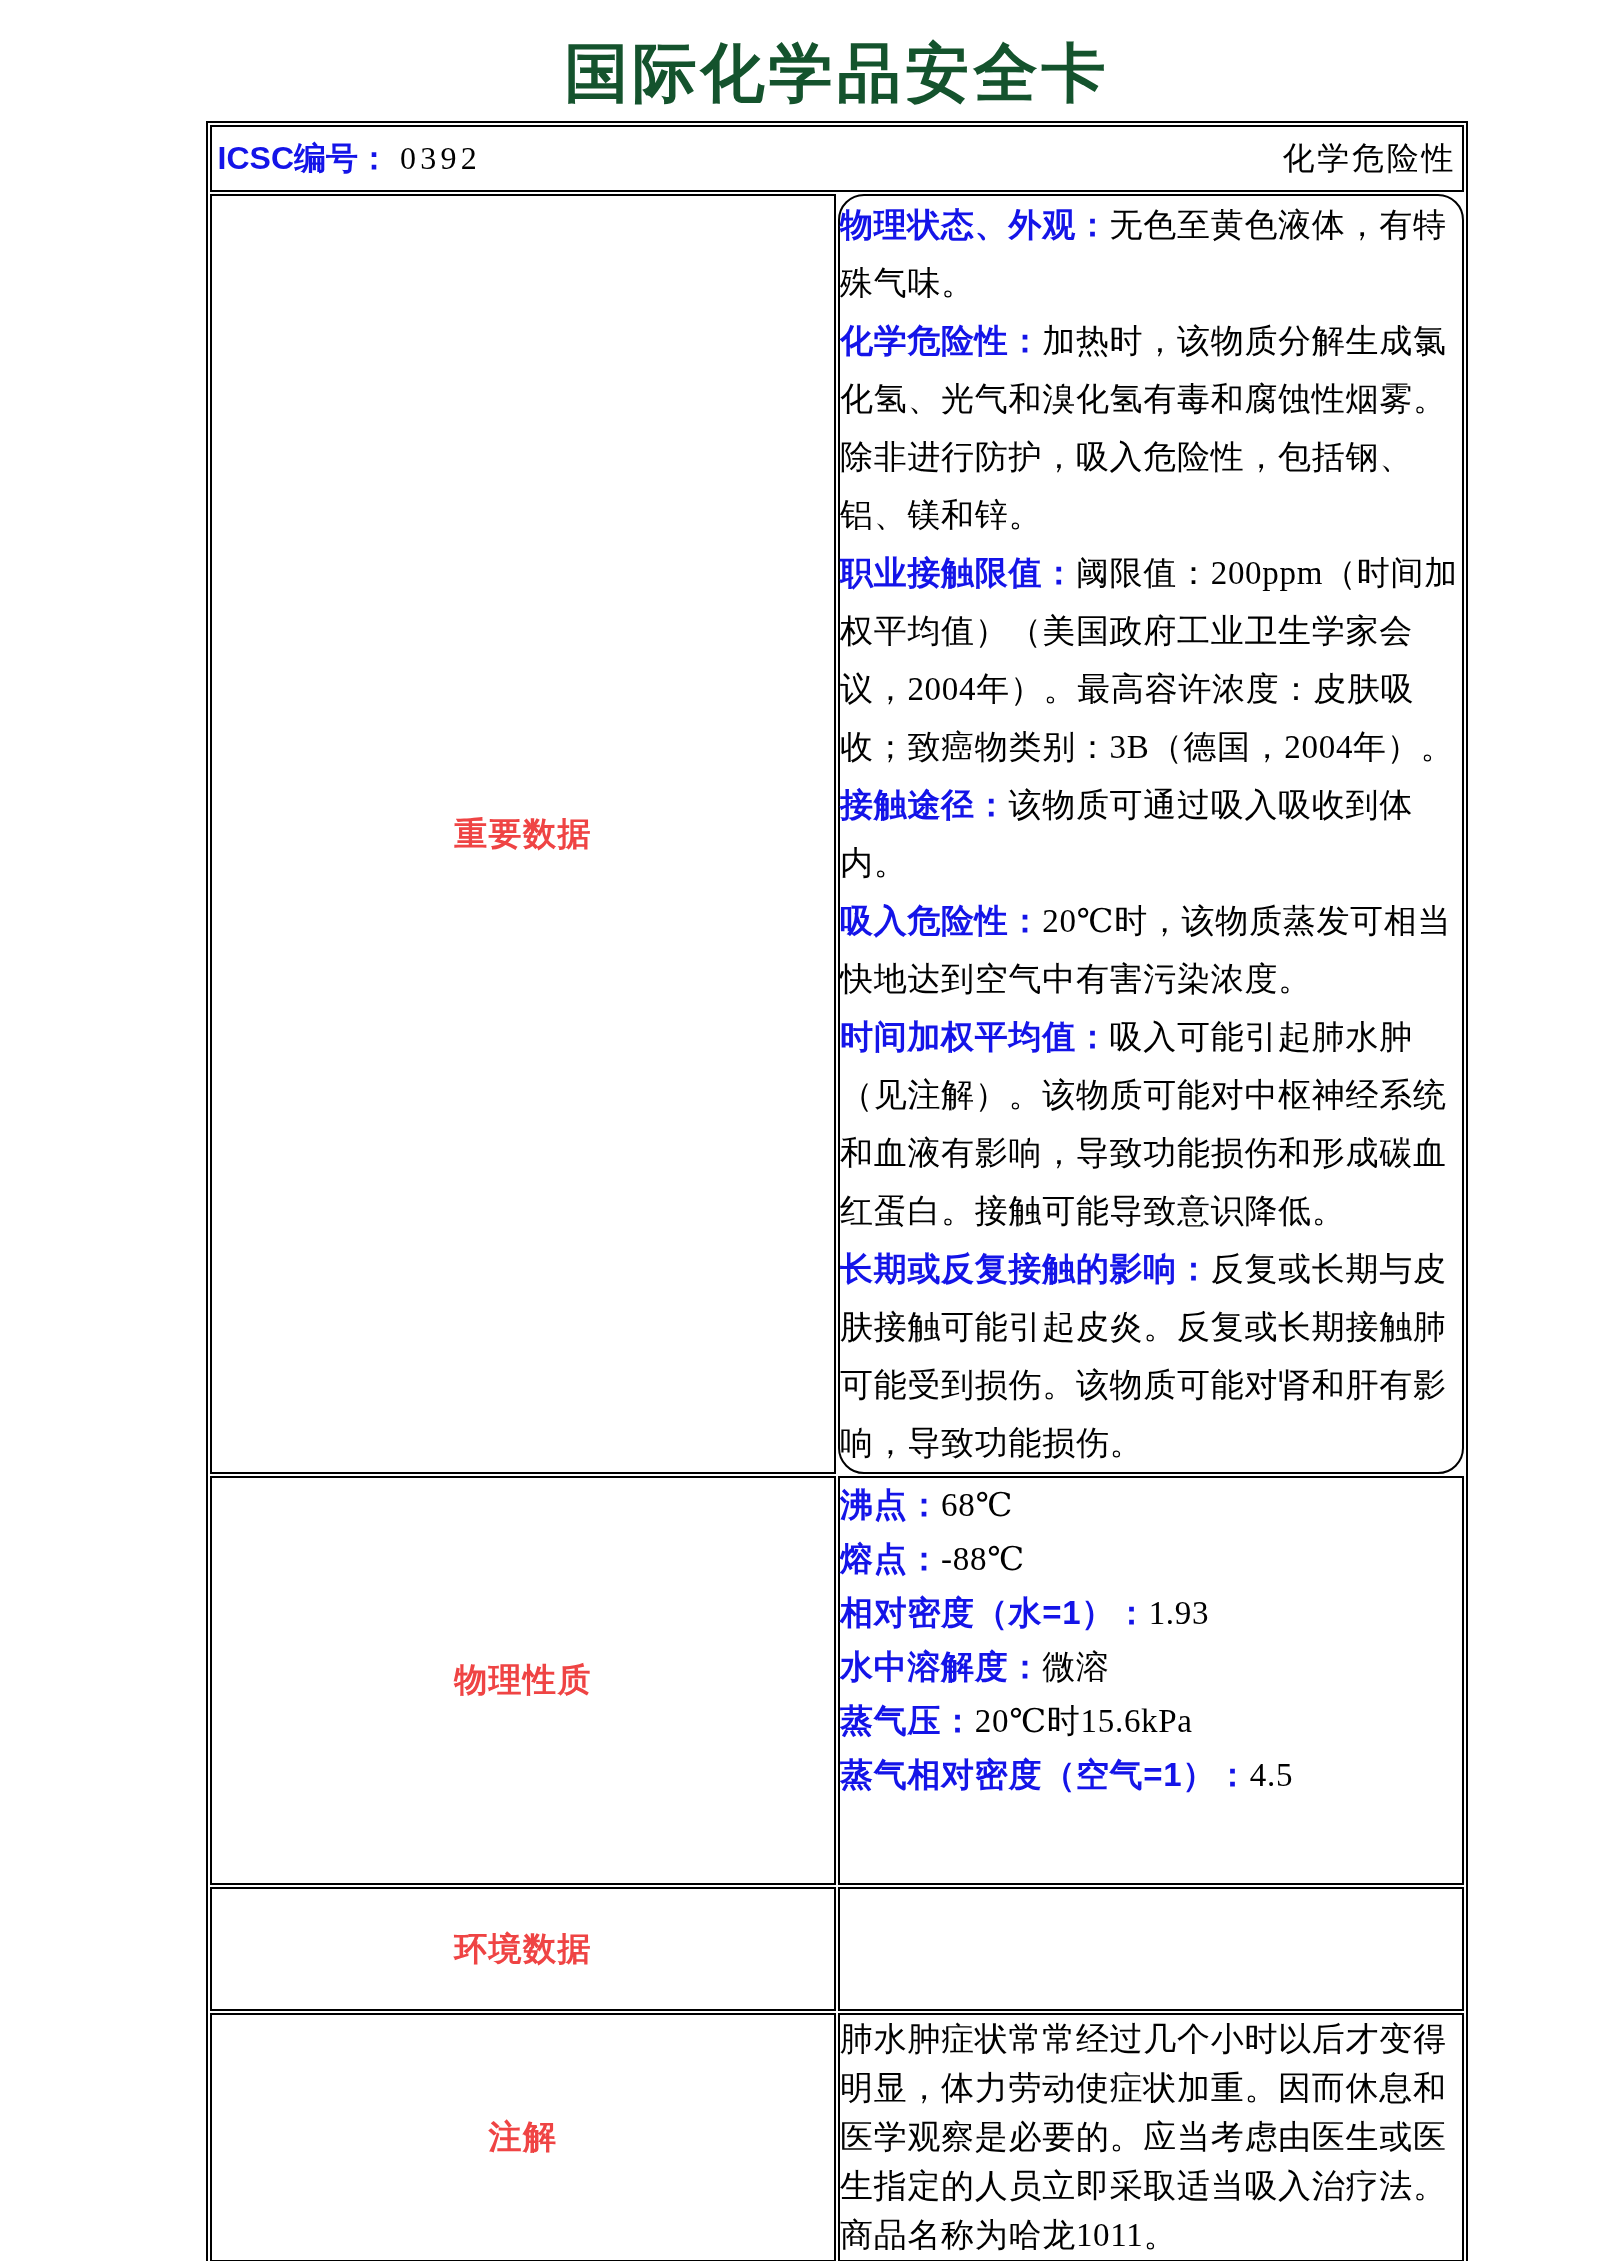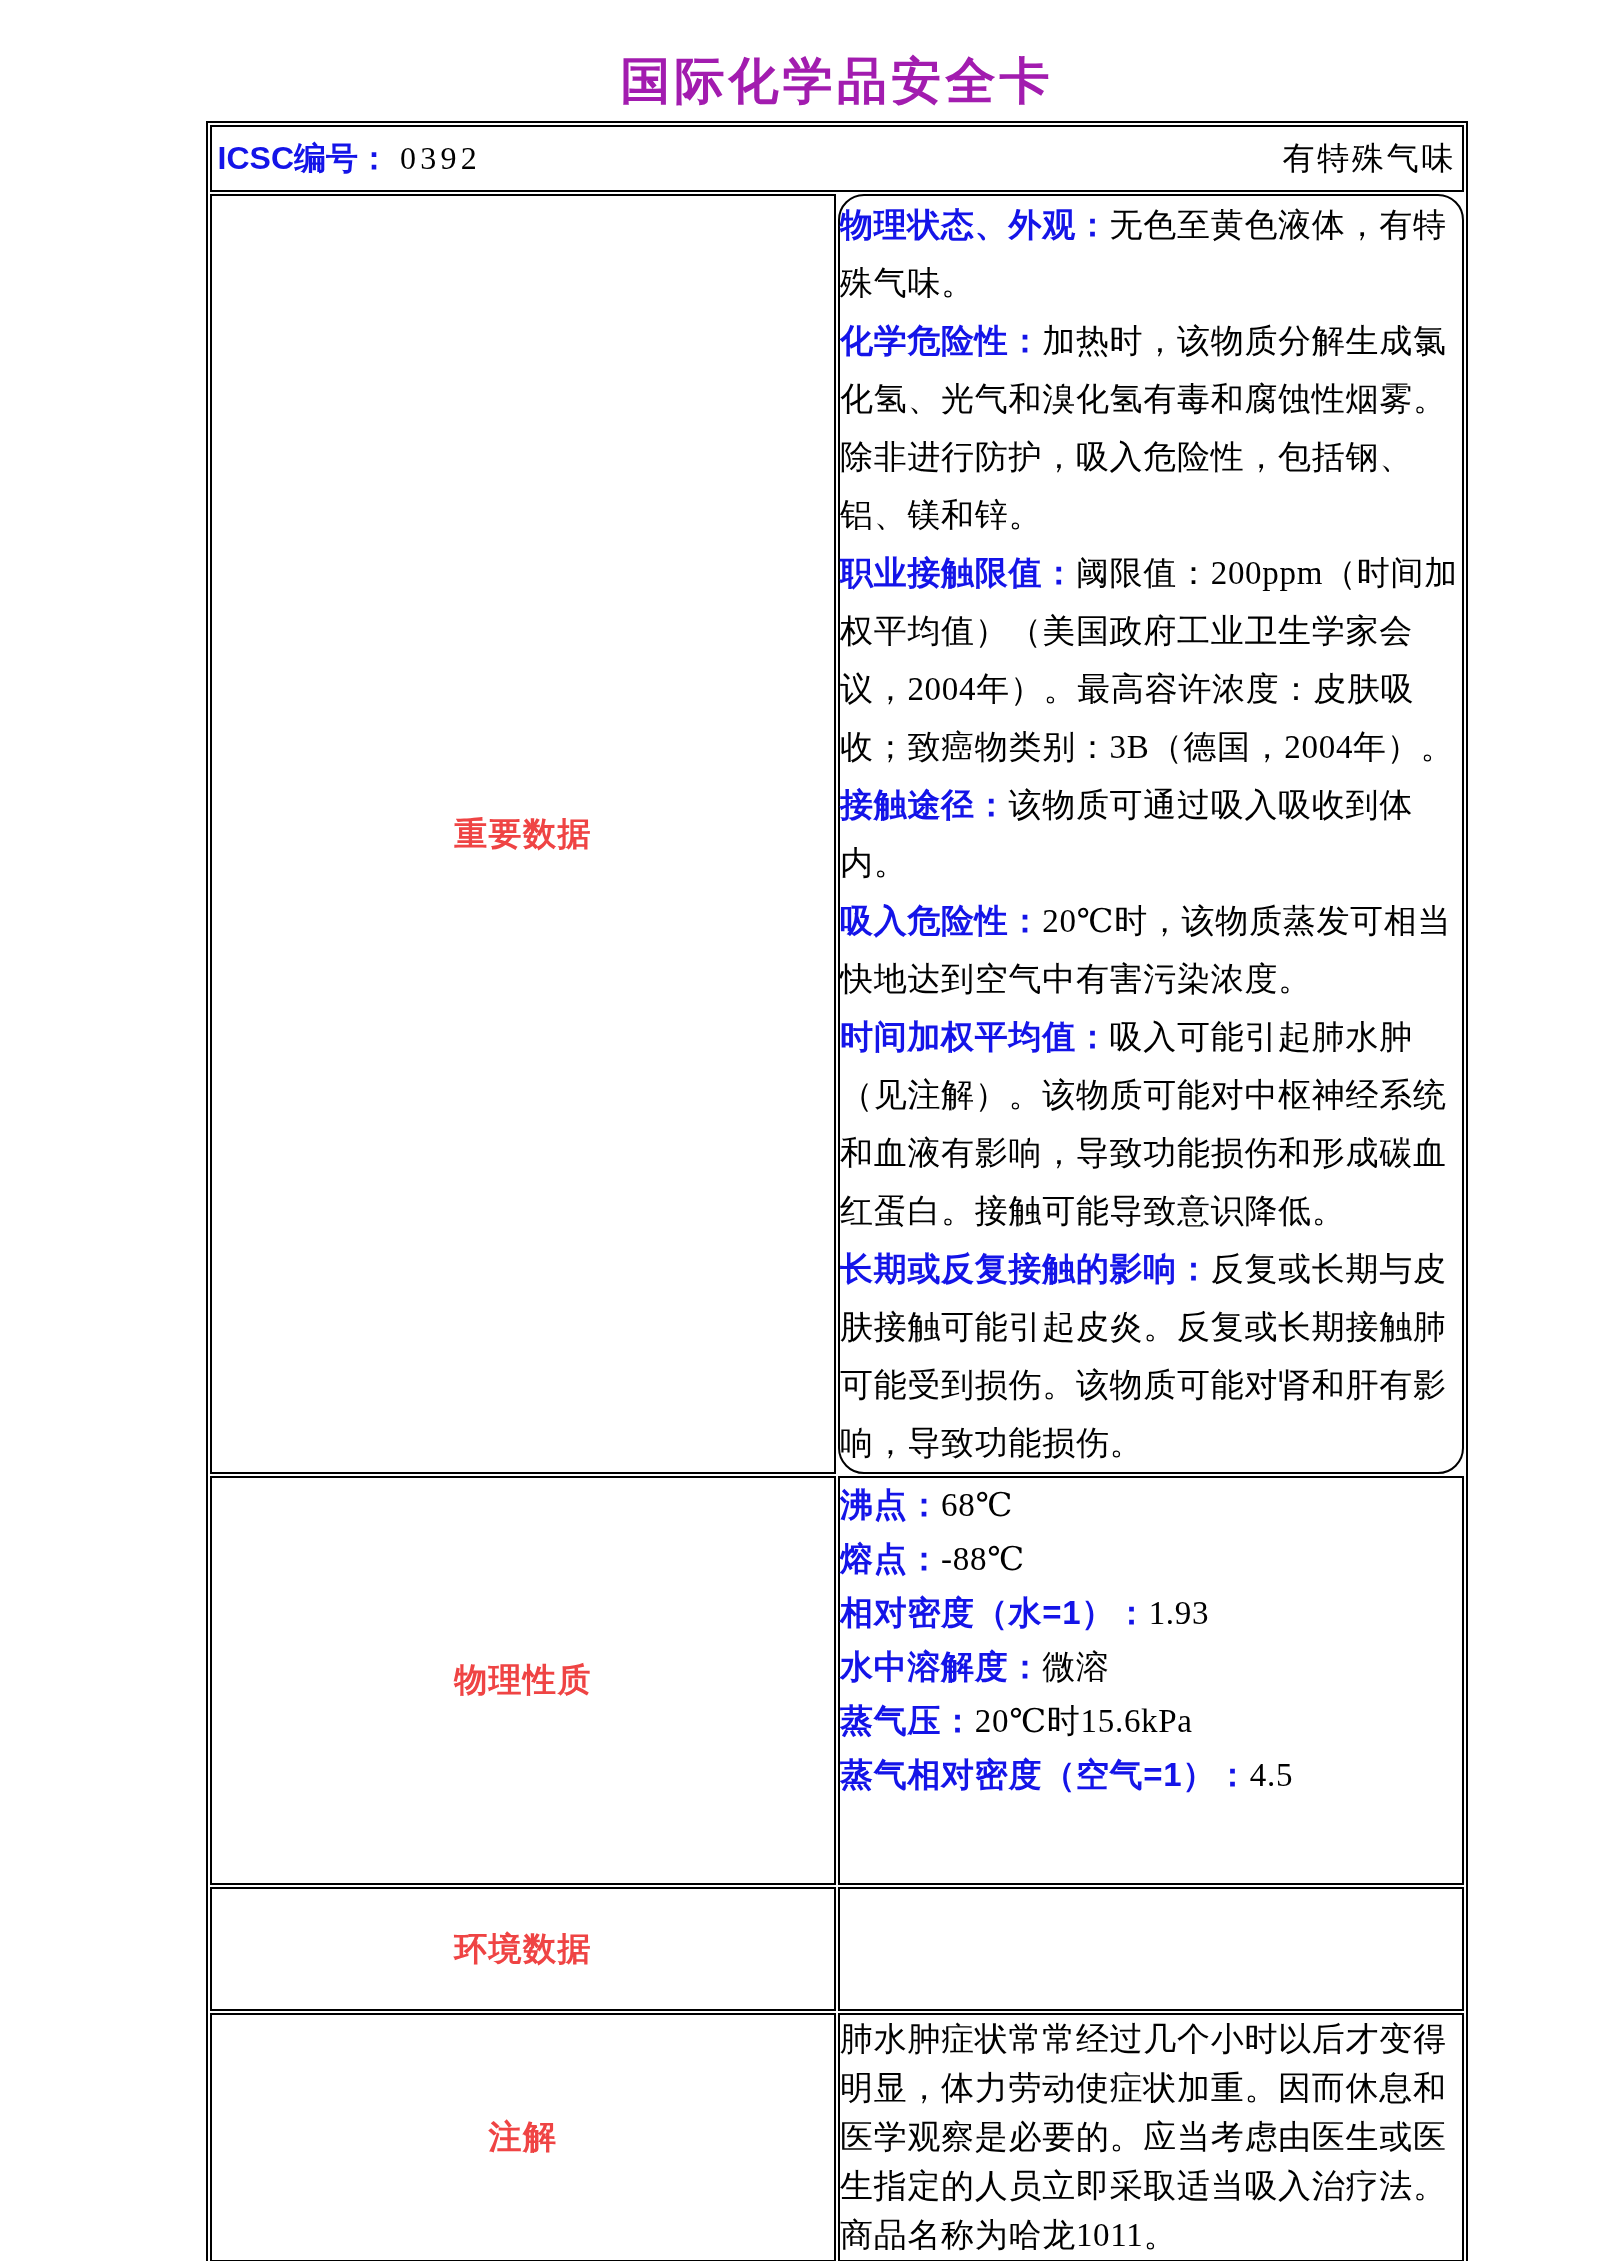--- a/index.html
+++ b/index.html
@@ -2,23 +2,23 @@
 <html style="font-size:11.3px"><head>
 <meta charset="utf-8">
 <style>
   html,body { margin:0; padding:0; background:#ffffff; }
   .page {
     position:relative; width:1620px; height:2261px; background:#ffffff;
     font-family:"Liberation Serif","DejaVu Serif",serif; color:#000;
     overflow:hidden;
   }
   .page-title {
-    position:absolute; top:42px; left:206px; width:1262px;
-    text-align:center; font-size:50px; line-height:77px; font-weight:bold;
-    color:#a21caf; letter-spacing:4.2px;
+    position:absolute; top:34px; left:206px; width:1262px;
+    text-align:center; font-size:64px; line-height:77px; font-weight:bold;
+    color:#14532d; letter-spacing:4.2px;
     font-family:"DejaVu Serif","Liberation Serif",serif;
   }
   table.card {
     position:absolute; top:121px; left:206px; width:1262px;
     border-collapse:separate; border-spacing:2.1px;
     border:2.1px solid #000; background:#fff; table-layout:fixed;
   }
   table.card td { border:2.1px solid #000; padding:0; vertical-align:middle; }
   td.lbl-col {
     width:168px; text-align:center;
@@ -53,21 +53,21 @@
   <table class="card">
 
     <tbody>
         <tr class="r-icsc">
       <td colspan="2">
         <div class="icsc-bar">
           <div class="icsc-left">
             <span class="f-label">ICSC编号：</span>
             <span class="icsc-num">0392</span>
           </div>
-          <span class="chem-name">有特殊气味</span>
+          <span class="chem-name">化学危险性</span>
         </div>
       </td>
     </tr>
 
     <tr class="r-important">
       <td class="lbl-col">重要数据</td>
       <td class="content-col">
         <p class="field"><span class="f-label">物理状态、外观：</span><span>无色至黄色液体，有特殊气味。</span></p>
         <p class="field"><span class="f-label">化学危险性：</span><span>加热时，该物质分解生成氯化氢、光气和溴化氢有毒和腐蚀性烟雾。除非进行防护，吸入危险性，包括钢、铝、镁和锌。</span></p>
         <p class="field"><span class="f-label">职业接触限值：</span><span>阈限值：200ppm（时间加权平均值）（美国政府工业卫生学家会议，2004年）。最高容许浓度：皮肤吸收；致癌物类别：3B（德国，2004年）。</span></p>

